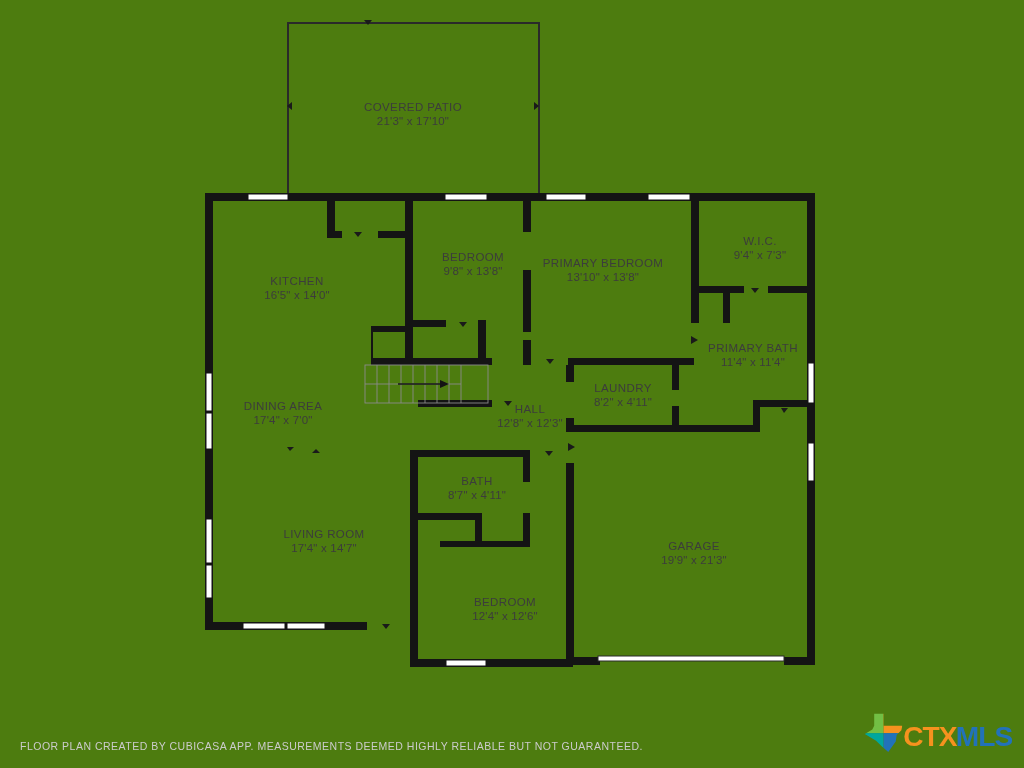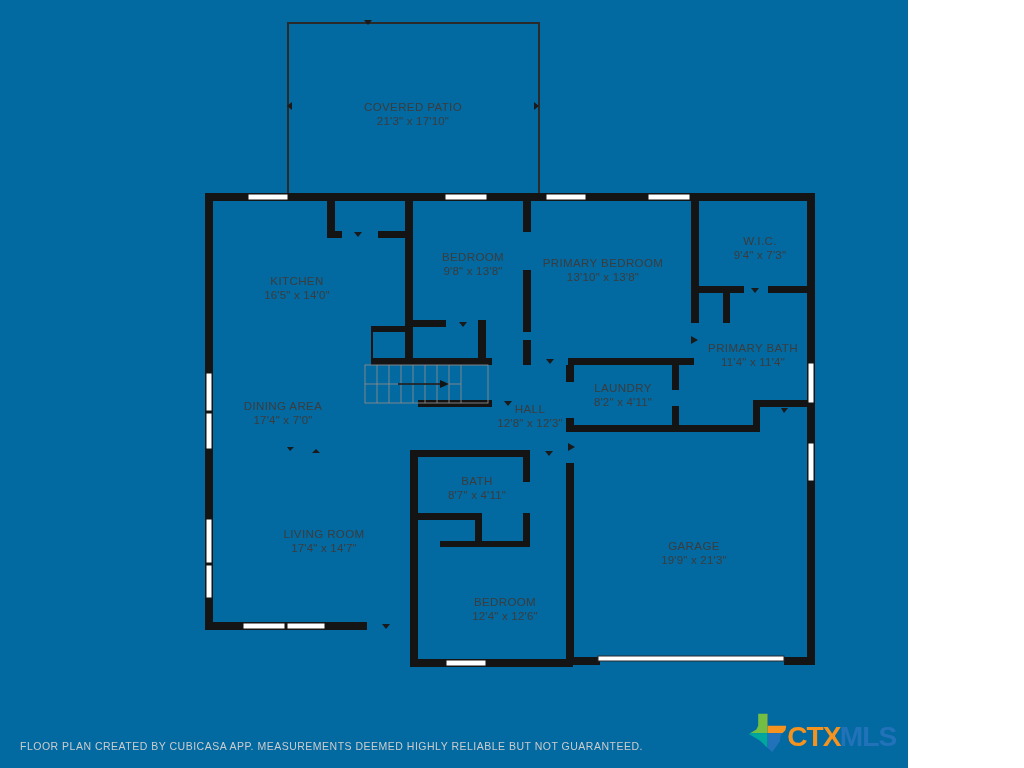--- a/index.html
+++ b/index.html
@@ -1,16 +1,16 @@
 <!DOCTYPE html>
 <html><head>
 <meta charset="utf-8">
 <style>
   html,body{margin:0;padding:0;background:#ffffff;}
-  .canvas{position:relative;width:908px;height:768px;background:#0369a1;overflow:hidden;
+  .canvas{position:relative;width:1024px;height:768px;background:#4d7c0f;overflow:hidden;
           font-family:"Liberation Sans",sans-serif;}
   svg text{font-family:"Liberation Sans",sans-serif;}
   .rn{font-size:11.5px;fill:#3c3c3c;text-anchor:middle;letter-spacing:.4px;}
   .rd{font-size:11.5px;fill:#3c3c3c;text-anchor:middle;letter-spacing:.2px;}
   .walls{fill:#141414;}
   .thinwall{fill:#2a2a2a;}
   .win{fill:#ffffff;stroke:#141414;stroke-width:1;}
   .stairline{stroke:#8a8a8a;stroke-width:0.9;fill:none;}
   .tick{fill:#1a1a1a;}
   .footer{position:absolute;left:0;right:4px;bottom:16px;text-align:left;

